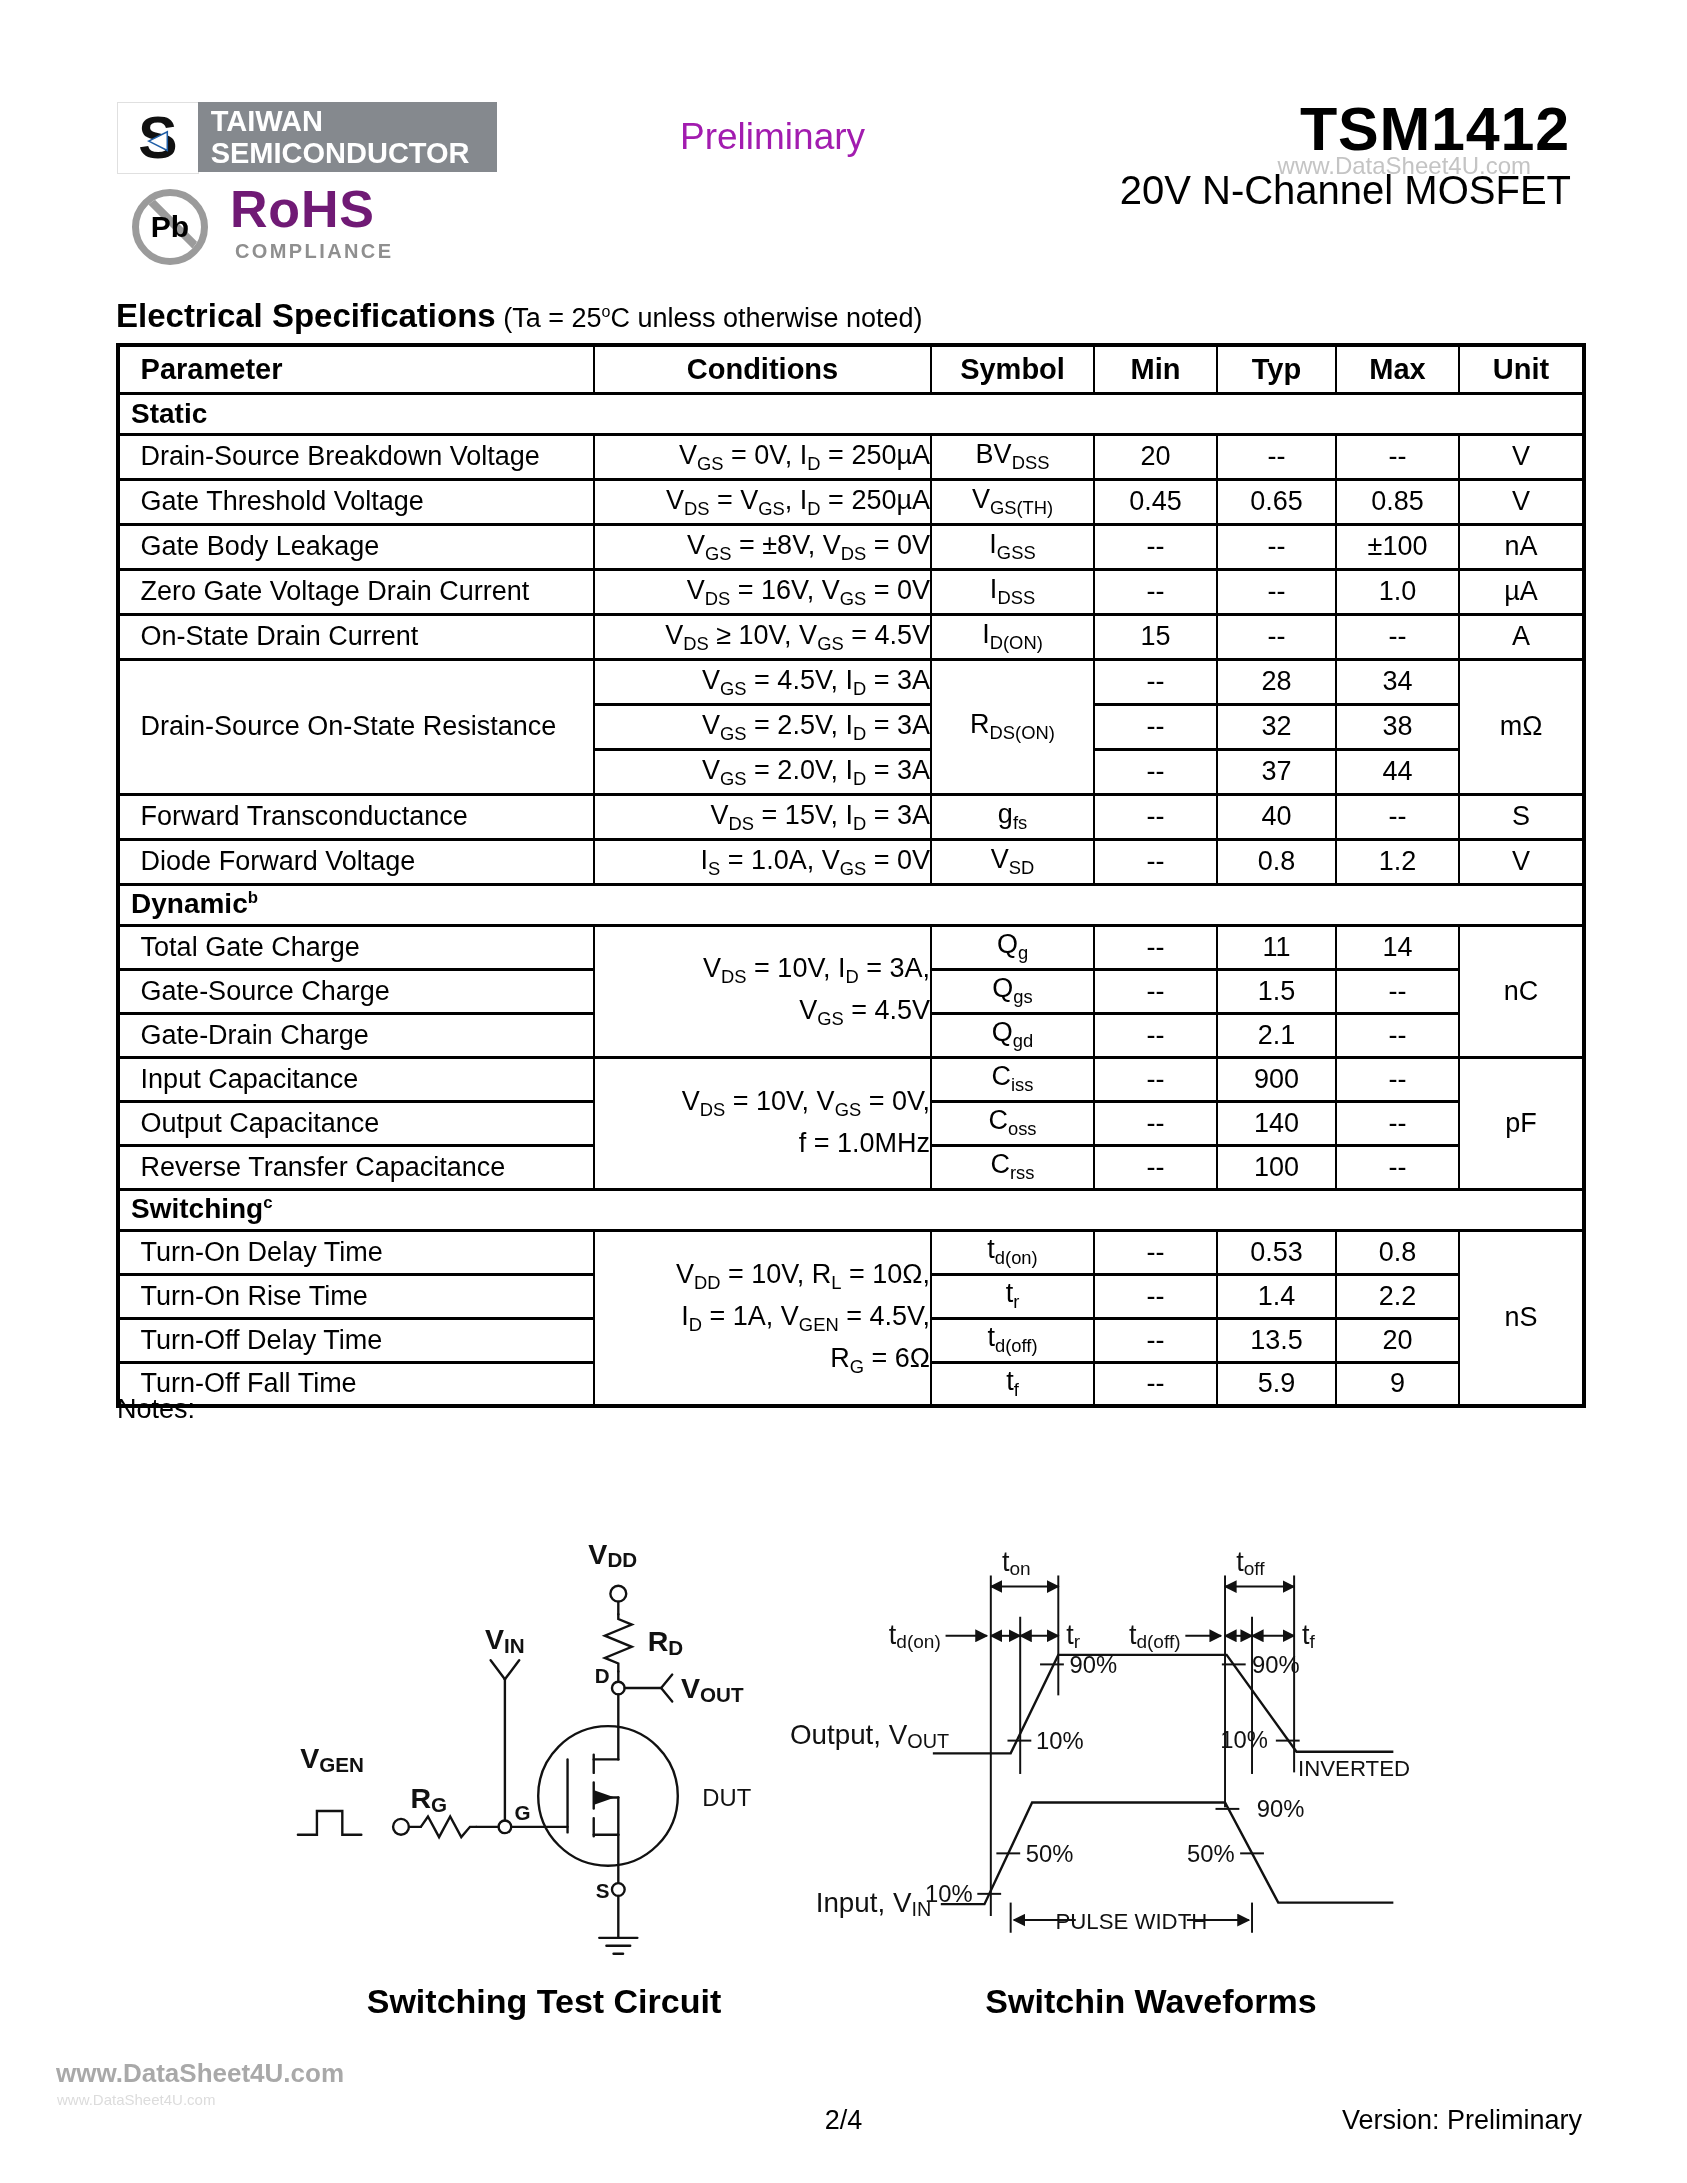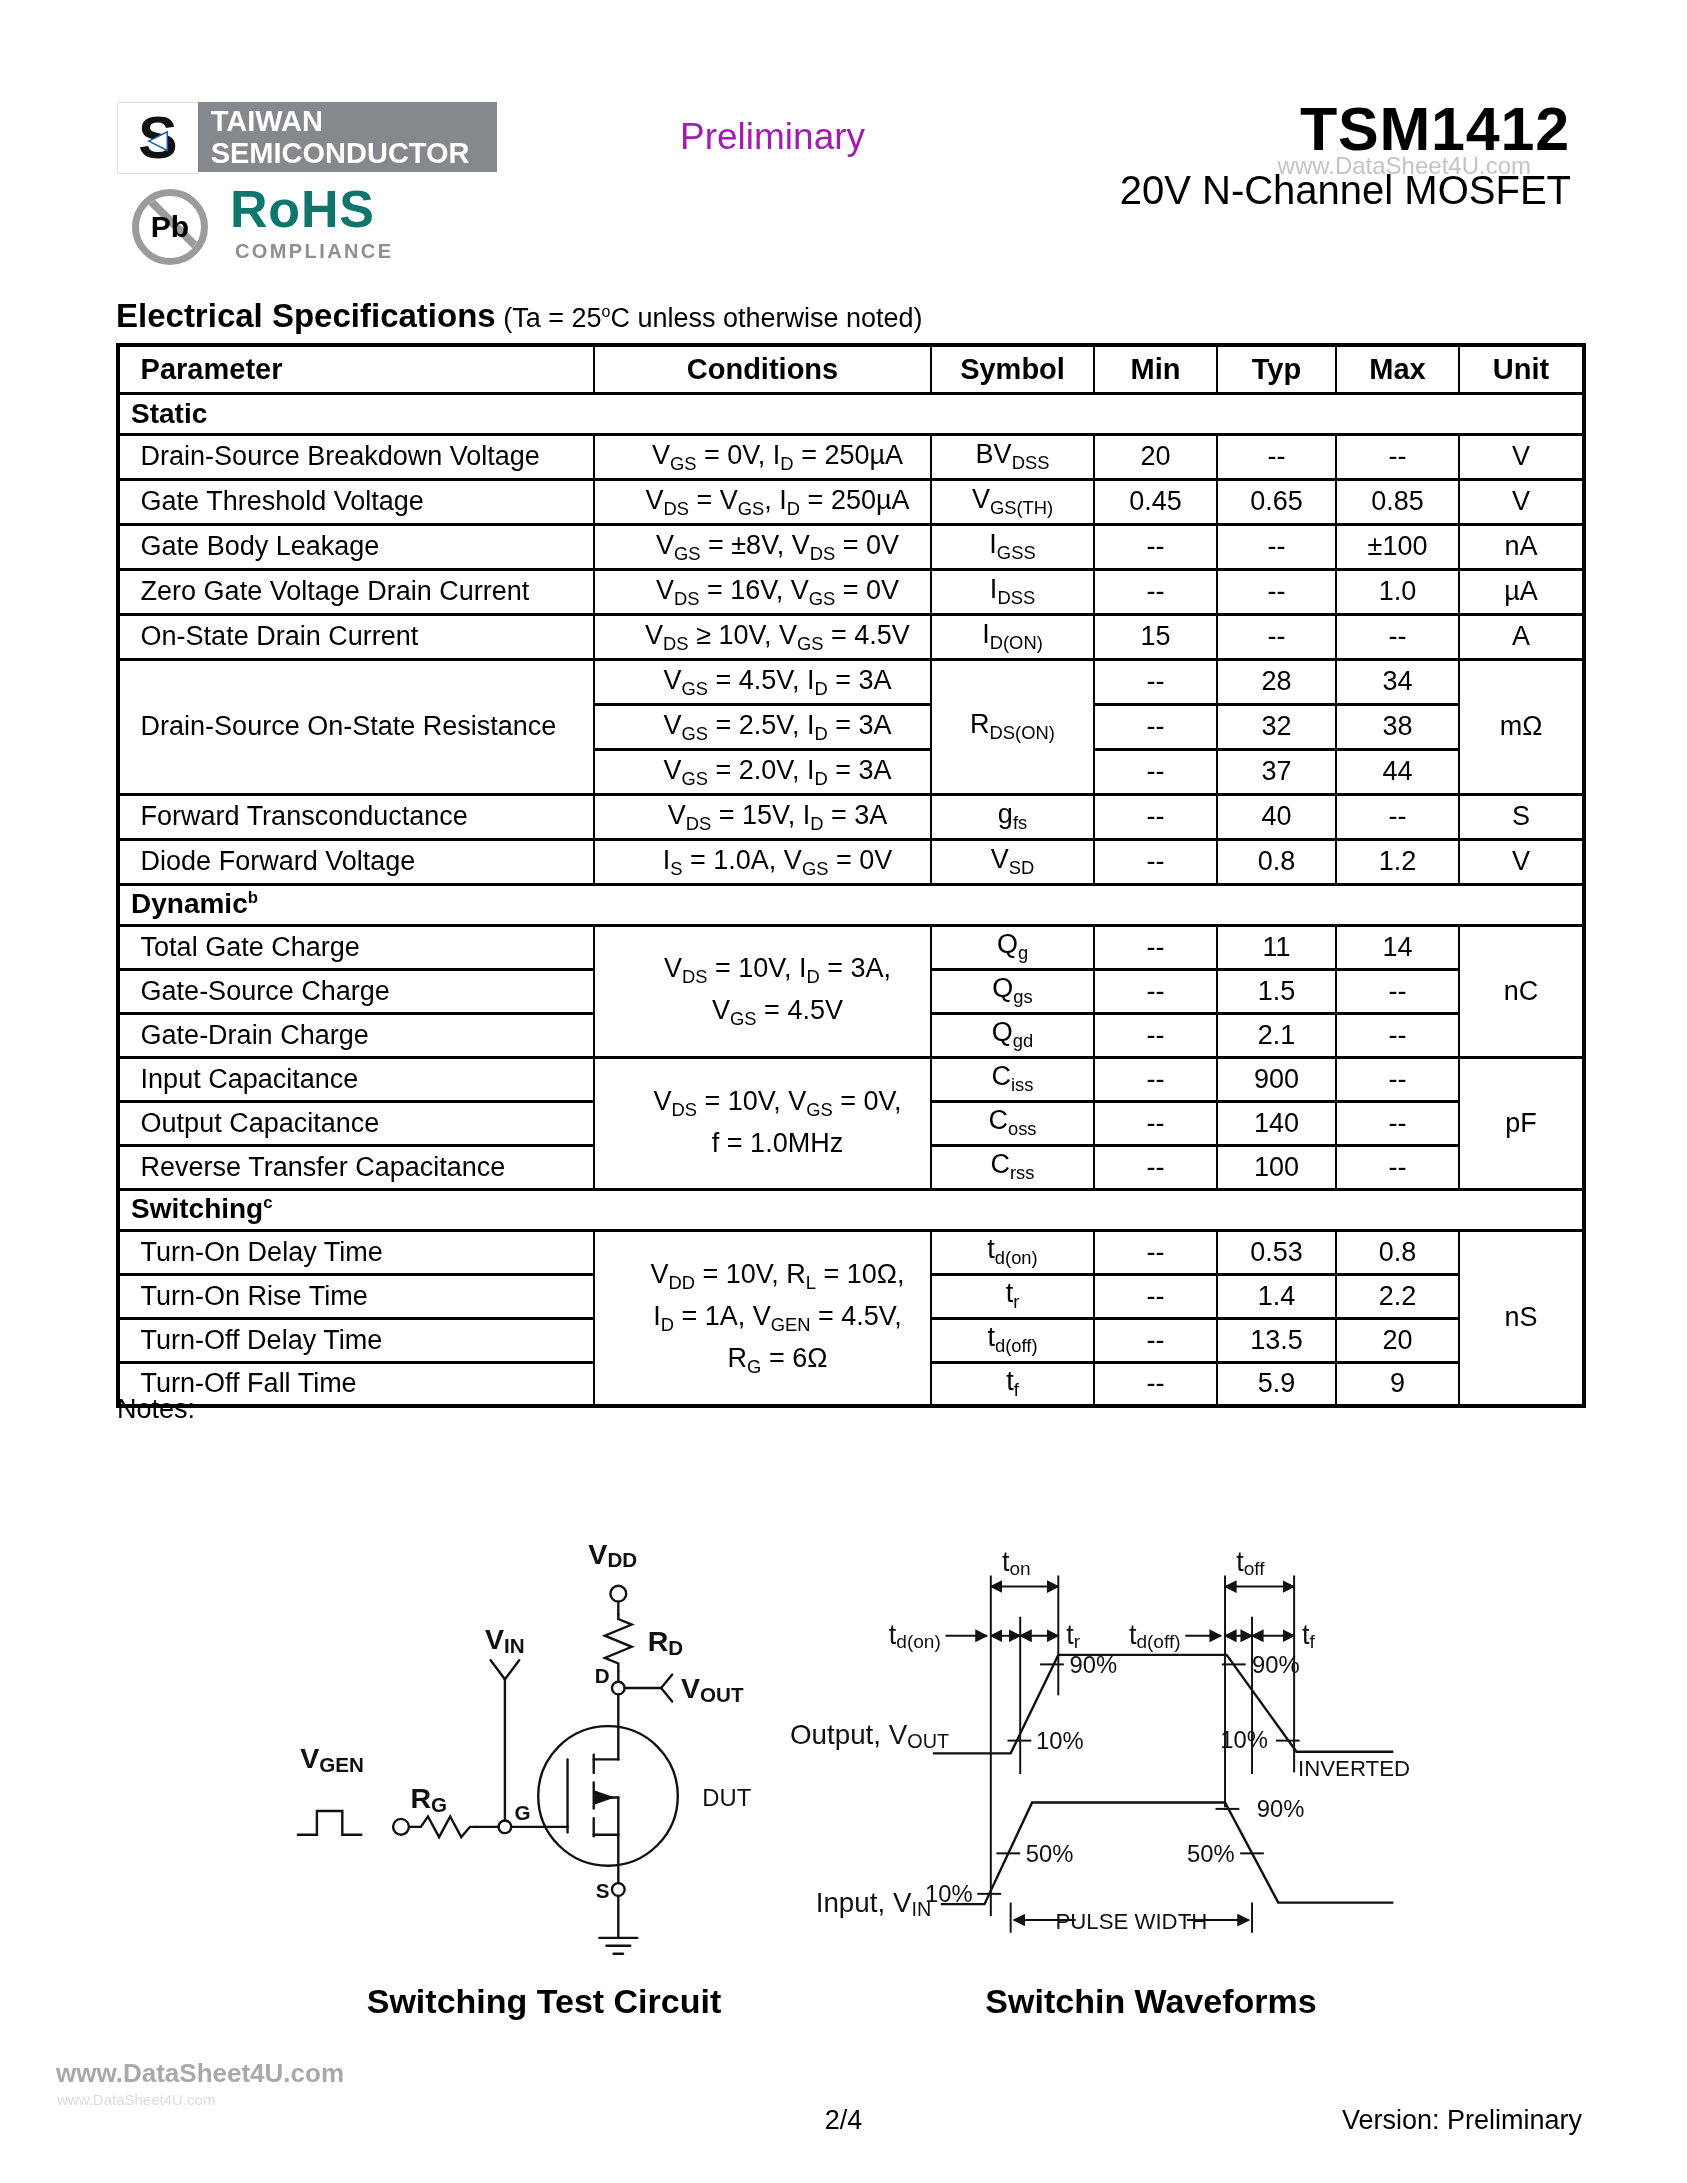--- a/index.html
+++ b/index.html
@@ -8,21 +8,21 @@
     font-family:"Liberation Sans", sans-serif;color:#000;overflow:hidden;
   }
   .abs{position:absolute;}
 
   
   .logo-icon-box{left:117px;top:102px;width:80px;height:70px;background:#fff;border:1.6px solid #e0e0e0;display:flex;align-items:center;justify-content:center;}
   .logo-gray-box{left:198px;top:102px;width:299px;height:70px;background:#85898e;color:#fff;font-weight:bold;font-size:29px;line-height:32px;padding:3.2px 0 0 12.7px;box-sizing:border-box;letter-spacing:0px;}
   .rohs-circle{left:132px;top:189px;width:62px;height:62px;border:7.1px solid #9b9b9b;border-radius:50%;display:flex;align-items:center;justify-content:center;font-weight:bold;font-size:30px;color:#000;position:absolute;overflow:hidden;}
   .rohs-circle:before{content:"";position:absolute;left:-6.4px;top:27px;width:87px;height:8px;background:#9b9b9b;transform:rotate(45deg);}
   .rohs-pb{position:relative;z-index:2;background:transparent;}
-  .rohs-title{left:230px;top:179px;font-size:52px;font-weight:bold;color:#0f766e;letter-spacing:0.8px;}
+  .rohs-title{left:230px;top:179px;font-size:52px;font-weight:bold;color:#701a75;letter-spacing:0.8px;}
   .rohs-sub{left:235px;top:240px;font-size:20px;font-weight:bold;color:#8f8f8f;letter-spacing:2.4px;}
   .preliminary{left:680px;top:116px;font-size:37px;font-weight:normal;color:#a21caf;}
   .part-number{right:117px;top:94px;font-size:61px;font-weight:bold;letter-spacing:0.8px;}
   .wm-top{right:156px;top:152px;font-size:24px;color:#c4c4c4;}
   .subtitle{right:116px;top:168px;font-size:40px;}
 
   
   .spec-heading{left:116px;top:297px;font-size:27px;}
   .spec-heading .h-bold{font-weight:bold;font-size:33px;}
   .spec-heading sup{font-size:16px;}
@@ -34,21 +34,21 @@
     padding:0;vertical-align:middle;font-size:27px;overflow:hidden;
   }
   .spec-table{border:4px solid #000;}
   .spec-table tr.hdr{height:48px;}
   .spec-table tr.sec{height:41px;}
   .spec-table tr.row{height:44px;}
   .spec-table .hcell{font-weight:bold;font-size:29px;text-align:center;}
   .spec-table .hparam{text-align:left;padding-left:20.6px;}
   .spec-table .secttl{font-weight:bold;text-align:left;padding-left:11px;font-size:28px;}
   .spec-table .param{text-align:left;padding-left:20.6px;}
-  .spec-table .cond{text-align:center;padding-left:30px;line-height:1.45;}
+  .spec-table .cond{text-align:right;padding-left:30px;line-height:1.45;}
   .spec-table .sym,.spec-table .num,.spec-table .unit{text-align:center;}
   .spec-table sub{font-size:68%;}
   .spec-table sup{font-size:60%;}
 
   
   .notes{left:117px;top:1393px;font-size:27px;line-height:32px;}
 
   
   svg text{font-family:"Liberation Sans", sans-serif;fill:#111;}
   .circ-svg{left:238px;top:1508px;}

